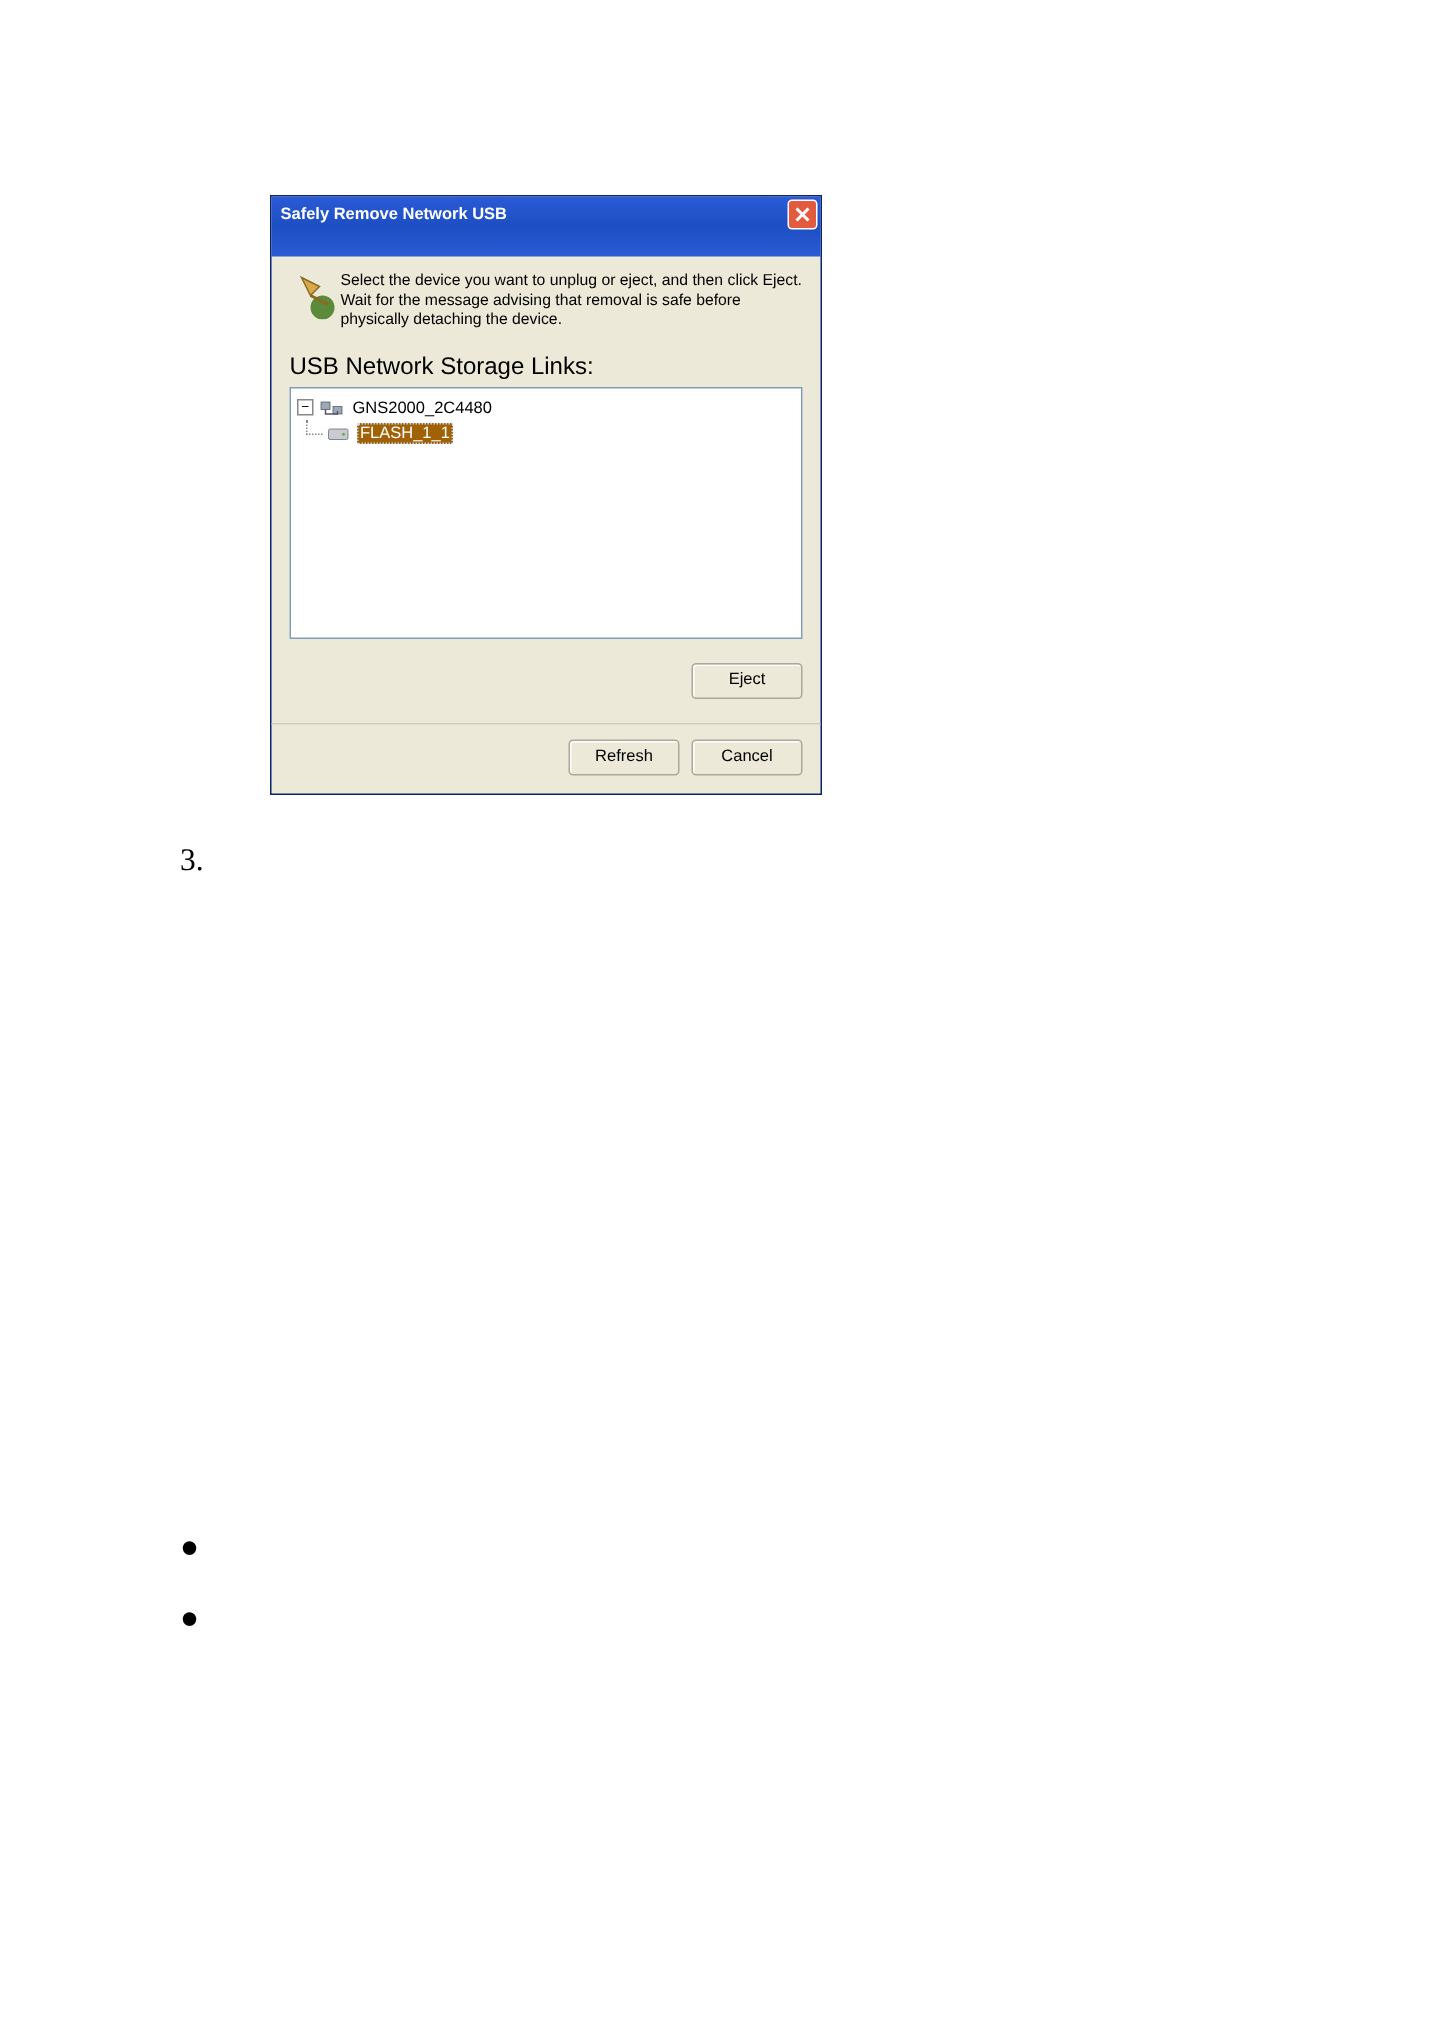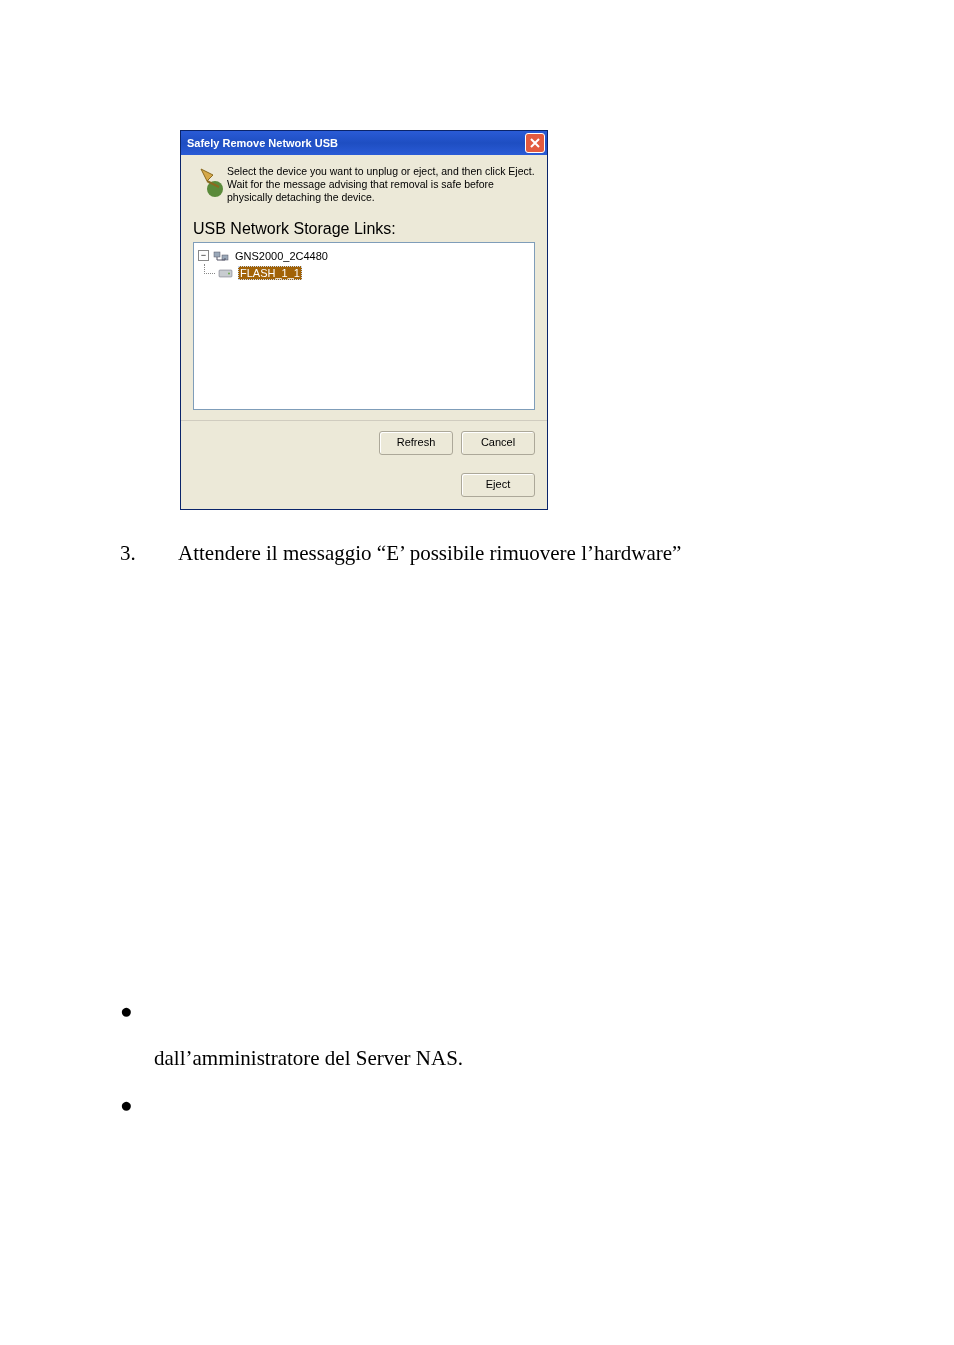--- a/index.html
+++ b/index.html
@@ -21,21 +21,21 @@
     margin-bottom: 30px;
     background: #ece9d8;
     font-family: Tahoma, Arial, sans-serif;
   }
   .titlebar {
     background: linear-gradient(to bottom, #2a5bd6 0%, #1e4ec2 50%, #2a5bd6 100%);
     height: 24px;
     display: flex;
     align-items: center;
     justify-content: space-between;
-    padding: 0 2px 0 6px;
+    padding: 0 2px 16px 6px;
   }
   .titlebar-text {
     color: #ffffff;
     font-size: 11px;
     font-weight: bold;
   }
   .close-btn {
     width: 18px;
     height: 18px;
     background: #e35b3f;
@@ -230,42 +230,38 @@
         <span class="tree-icon">
           <svg viewBox="0 0 16 14" width="16" height="14">
             <rect x="1" y="4" width="13" height="7" rx="1" fill="#c8ccd0" stroke="#667" stroke-width="0.5"></rect>
             <circle cx="11" cy="7.5" r="1" fill="#6aaa4a"></circle>
           </svg>
         </span>
         <span class="tree-label tree-selected">FLASH_1_1</span>
       </div>
     </div>
 
+    <div class="btn-row">
+      <div class="win-btn">Eject</div>
+    </div>
+
     <div class="btn-row sep">
       <div class="win-btn">Refresh</div>
       <div class="win-btn">Cancel</div>
     </div>
-
-    <div class="btn-row">
-      <div class="win-btn">Eject</div>
-    </div>
   </div>
 
   <div class="body-text list-line">
     <span class="numcol">3.</span>
-    <span>Attendere il messaggio “E’ possibile rimuovere l’hardware”</span>
   </div>
 
   <div class="bullets">
     <div class="bullet-line">
       <span class="bullet-dot">●</span>
       <span class="bullet-text">&nbsp;</span>
     </div>
-    <div class="bullet-line" style="margin-left:34px;">
-      <span class="bullet-text">dall’amministratore del Server NAS.</span>
-    </div>
     <div class="bullet-line">
       <span class="bullet-dot">●</span>
       <span class="bullet-text">&nbsp;</span>
     </div>
   </div>
 
 </div>
 
 </body></html>

